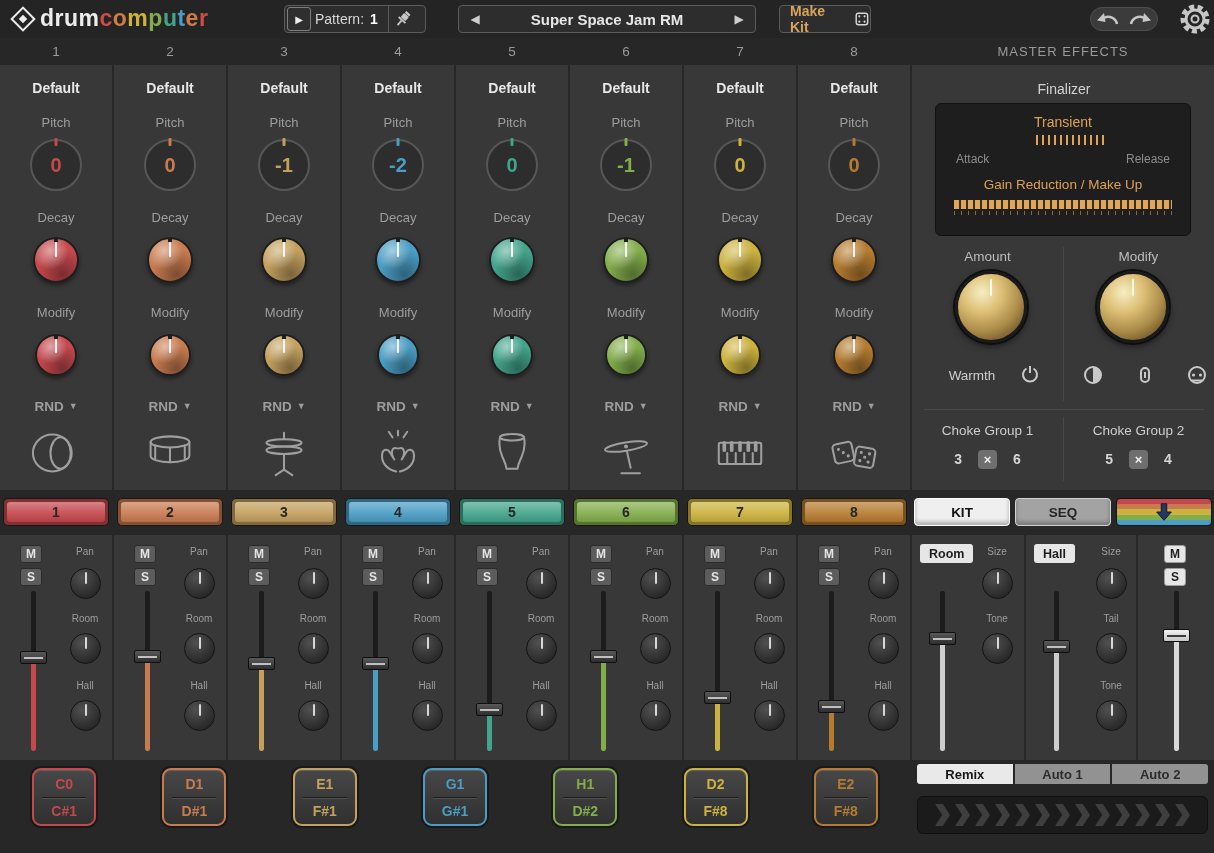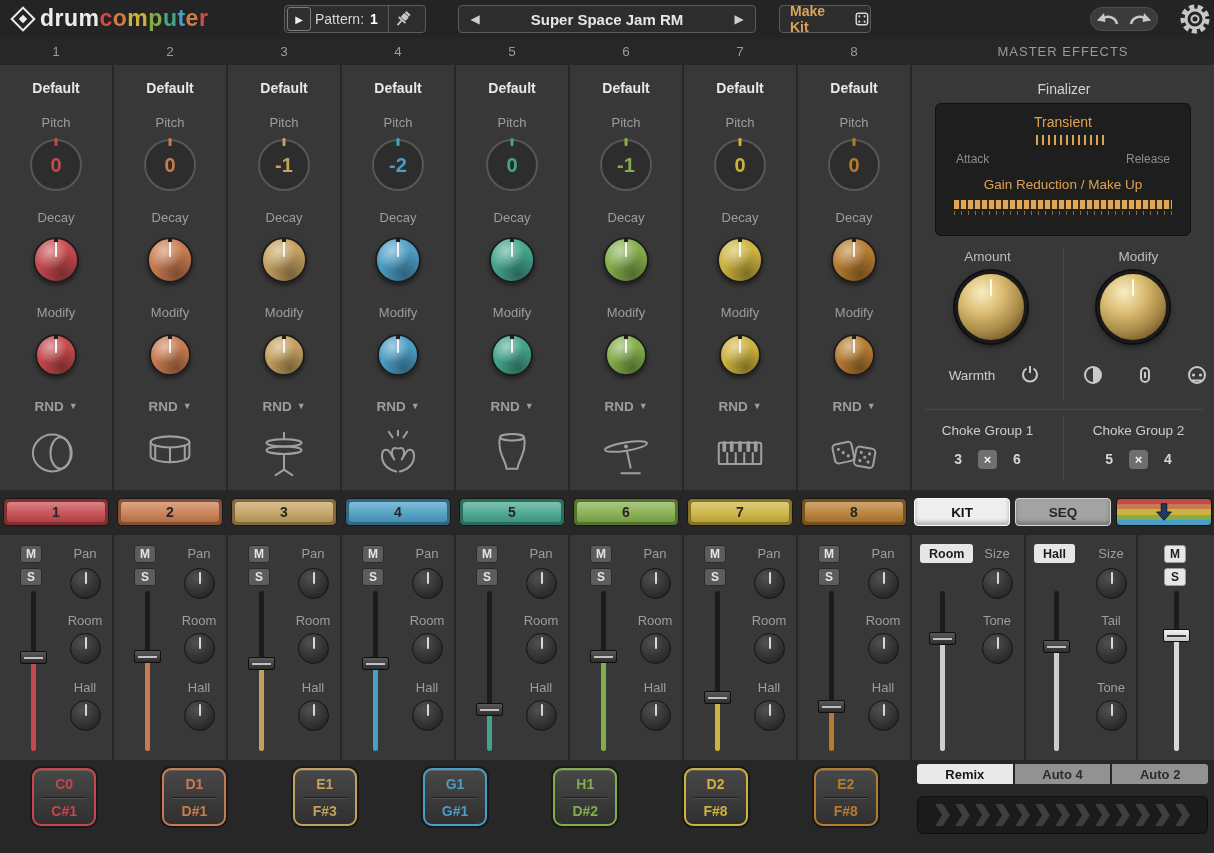--- a/index.html
+++ b/index.html
@@ -93,21 +93,21 @@
   .seqbtn { background:#a3a3a3; color:#262626; border:1px solid #d2d2d2; box-shadow:inset 0 -3px 4px rgba(0,0,0,.28); }
   .arrowbtn { border:1px solid #131313;
          background:linear-gradient(180deg, #c4484d 0 20%, #c87b50 20% 40%, #ccb23e 40% 60%, #83ad4b 60% 80%, #4a9dc4 80% 100%); }
 
   
   .mixer { position:absolute; left:0; top:535px; width:910px; height:225px; display:flex; gap:2px; }
   .strip { position:relative; flex:1; background:#373837; }
   .msbtn { position:absolute; left:20px; width:22px; height:18px; border-radius:3px; background:#5b5c5b; border:1px solid #2a2b2a;
            color:#e4e4e4; font-size:12px; font-weight:bold; display:flex; align-items:center; justify-content:center; }
   .msbtn.light { background:#e6e6e6; color:#1e1e1e; border-color:#9c9c9c; }
-  .slab { position:absolute; left:57px; width:56px; text-align:center; font-size:13px; color:#9d9d9d; }
+  .slab { position:absolute; left:57px; width:56px; text-align:center; font-size:10px; color:#9d9d9d; }
   .dknob { background:radial-gradient(circle at 38% 30%, #4f504f, #272827 75%); border:1.5px solid #141414; }
   .dknob::after { background:#d8d8d8; height:40%; width:2px; }
   .ftrack { position:absolute; left:31px; top:56px; width:5px; height:160px; background:#1b1c1b; border-radius:2px; }
   .ffill  { position:absolute; left:31px; width:5px; border-radius:2px; background:var(--c);
             top:calc(56px + var(--f) * 147px + 11px); height:calc(160px - var(--f) * 147px - 11px); }
   .fcap { position:absolute; left:20px; width:27px; height:13px; border-radius:2px; border:1px solid #0f0f0f;
           background:linear-gradient(180deg, #585958, #2d2e2d); top:calc(56px + var(--f) * 147px); }
   .fcap::after { content:""; position:absolute; left:3px; right:3px; top:5px; height:2px; background:#c0c0c0; }
   .mixmaster { position:absolute; left:912px; top:535px; width:302px; height:225px; }
   .mpanel { position:absolute; top:0; height:225px; background:#373837; }
@@ -666,21 +666,21 @@
           <div class="ntop">D1</div>
           <div class="ndiv"></div>
           <div class="nbot">D#1</div>
         </div>
       </div>
 
       <div class="ncell">
         <div class="npad" style="--c: #c3a05e;">
           <div class="ntop">E1</div>
           <div class="ndiv"></div>
-          <div class="nbot">F#3</div>
+          <div class="nbot">F#1</div>
         </div>
       </div>
 
       <div class="ncell">
         <div class="npad" style="--c: #4a9dc4;">
           <div class="ntop">G1</div>
           <div class="ndiv"></div>
           <div class="nbot">G#1</div>
         </div>
       </div>
@@ -707,21 +707,21 @@
           <div class="ntop">E2</div>
           <div class="ndiv"></div>
           <div class="nbot">F#8</div>
         </div>
       </div>
 
   </div>
 
   <div class="remixtabs">
     <div class="rtab sel">Remix</div>
-    <div class="rtab">Auto 4</div>
+    <div class="rtab">Auto 1</div>
     <div class="rtab">Auto 2</div>
   </div>
   <div class="chevbar">
     <div class="chev"></div>
       <div class="chev"></div>
       <div class="chev"></div>
       <div class="chev"></div>
       <div class="chev"></div>
       <div class="chev"></div>
       <div class="chev"></div>

